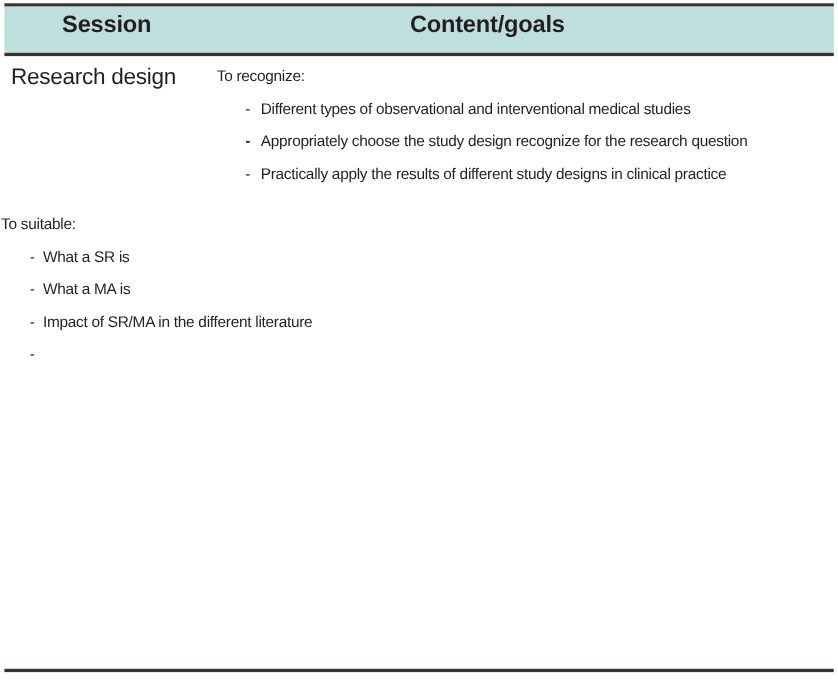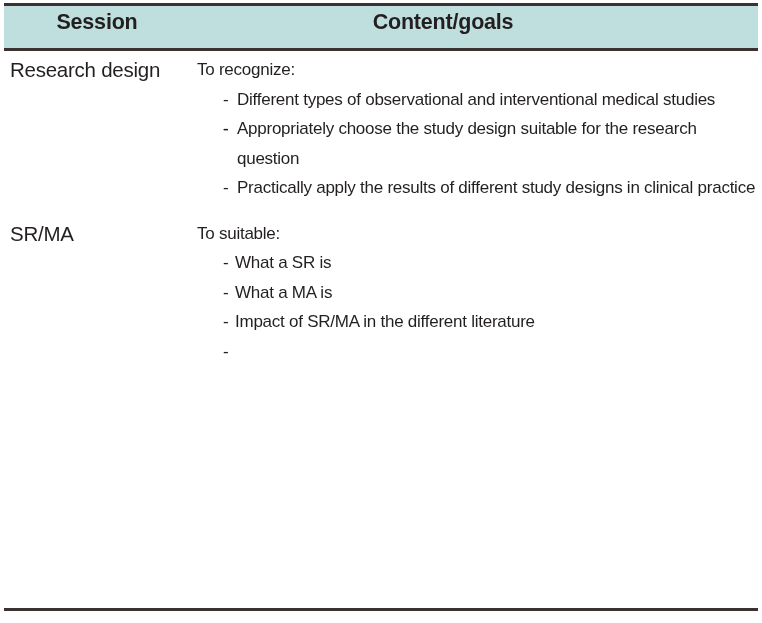--- a/index.html
+++ b/index.html
@@ -88,21 +88,21 @@
     padding-left: 10px;
     box-sizing: border-box;
     font-size: 20.5px;
     line-height: 29.5px;
     letter-spacing: -0.25px;
     white-space: nowrap;
   }
   .td-content {
     flex: 1;
     box-sizing: border-box;
-    font-size: 17px;
+    font-size: 14px;
     line-height: 29.5px;
     letter-spacing: -0.25px;
   }
   .lead {
     padding-left: 1px;
   }
   .bullets {
     list-style: none;
     margin: 0;
     padding: 0;
@@ -151,34 +151,33 @@
         <ul class="bullets">
           <li>
             <span class="dash">-</span>
             <span>Different types of observational and interventional medical studies</span>
           </li>
           <li>
             <span class="dash">-</span>
           </li>
           <li>
             <span class="dash">-</span>
-            <span>Appropriately choose the study design suitable for the research question</span>
+            <span>Appropriately choose the study design recognize for the research question</span>
           </li>
           <li>
             <span class="dash">-</span>
             <span>Practically apply the results of different study designs in clinical practice</span>
           </li>
         </ul>
       </div>
     </div>
 
     <div class="row-gap"></div>
 
     <div class="trow row2">
-      <div class="td-session">SR/MA</div>
       <div class="td-content">
         <div class="lead">To suitable:</div>
         <ul class="bullets">
           <li>
             <span class="dash">-</span>
             <span>What a SR is</span>
           </li>
           <li>
             <span class="dash">-</span>
             <span>What a MA is</span>

